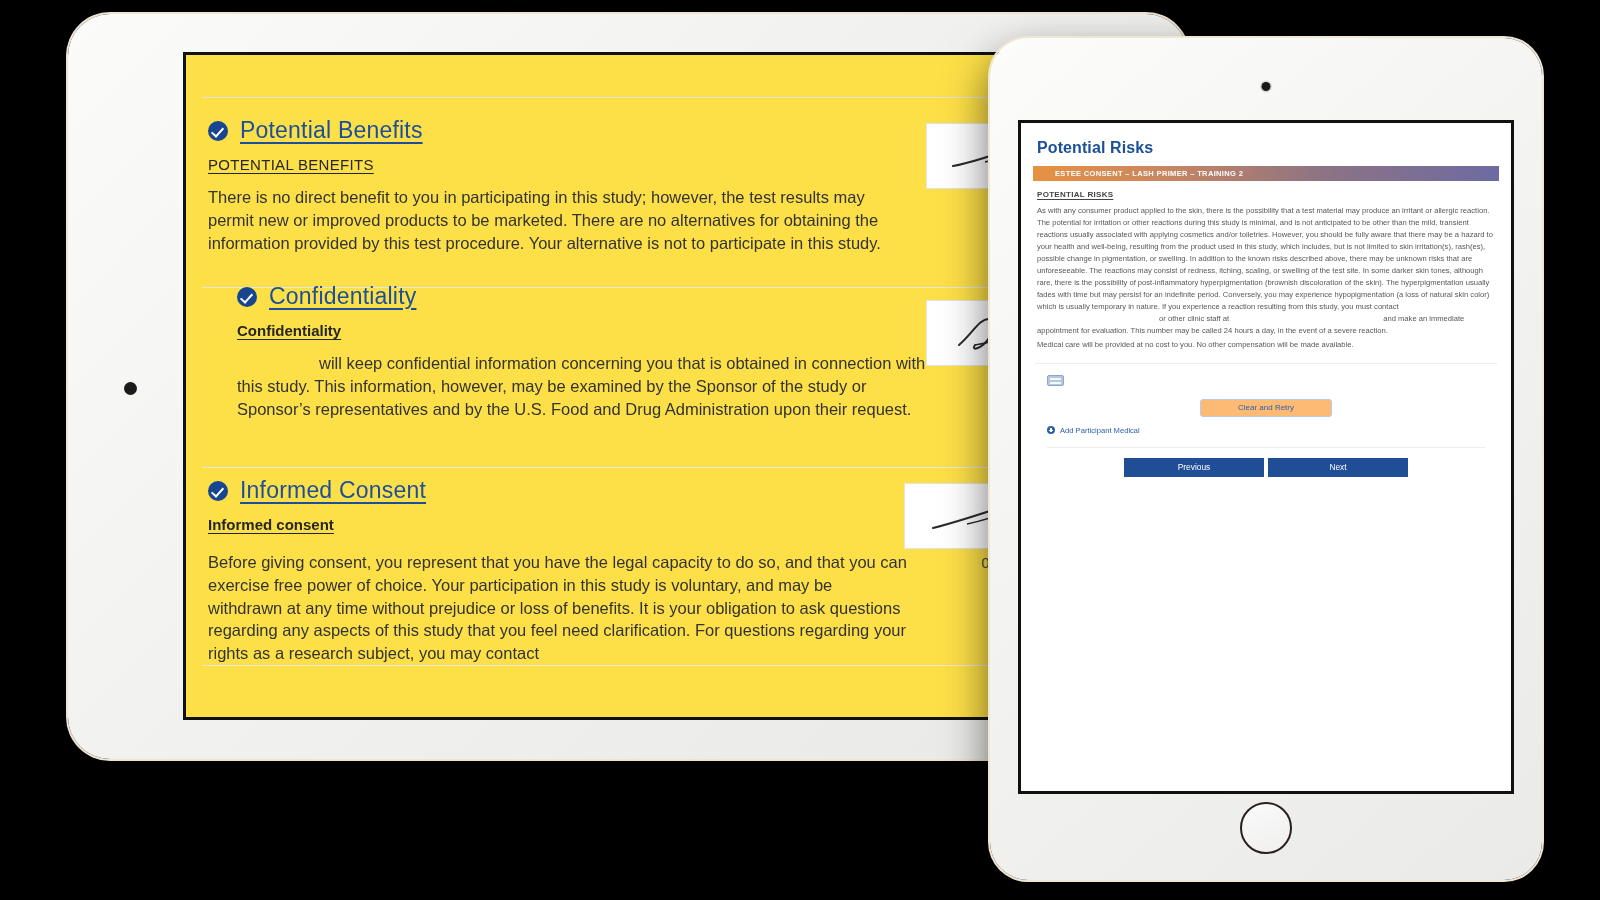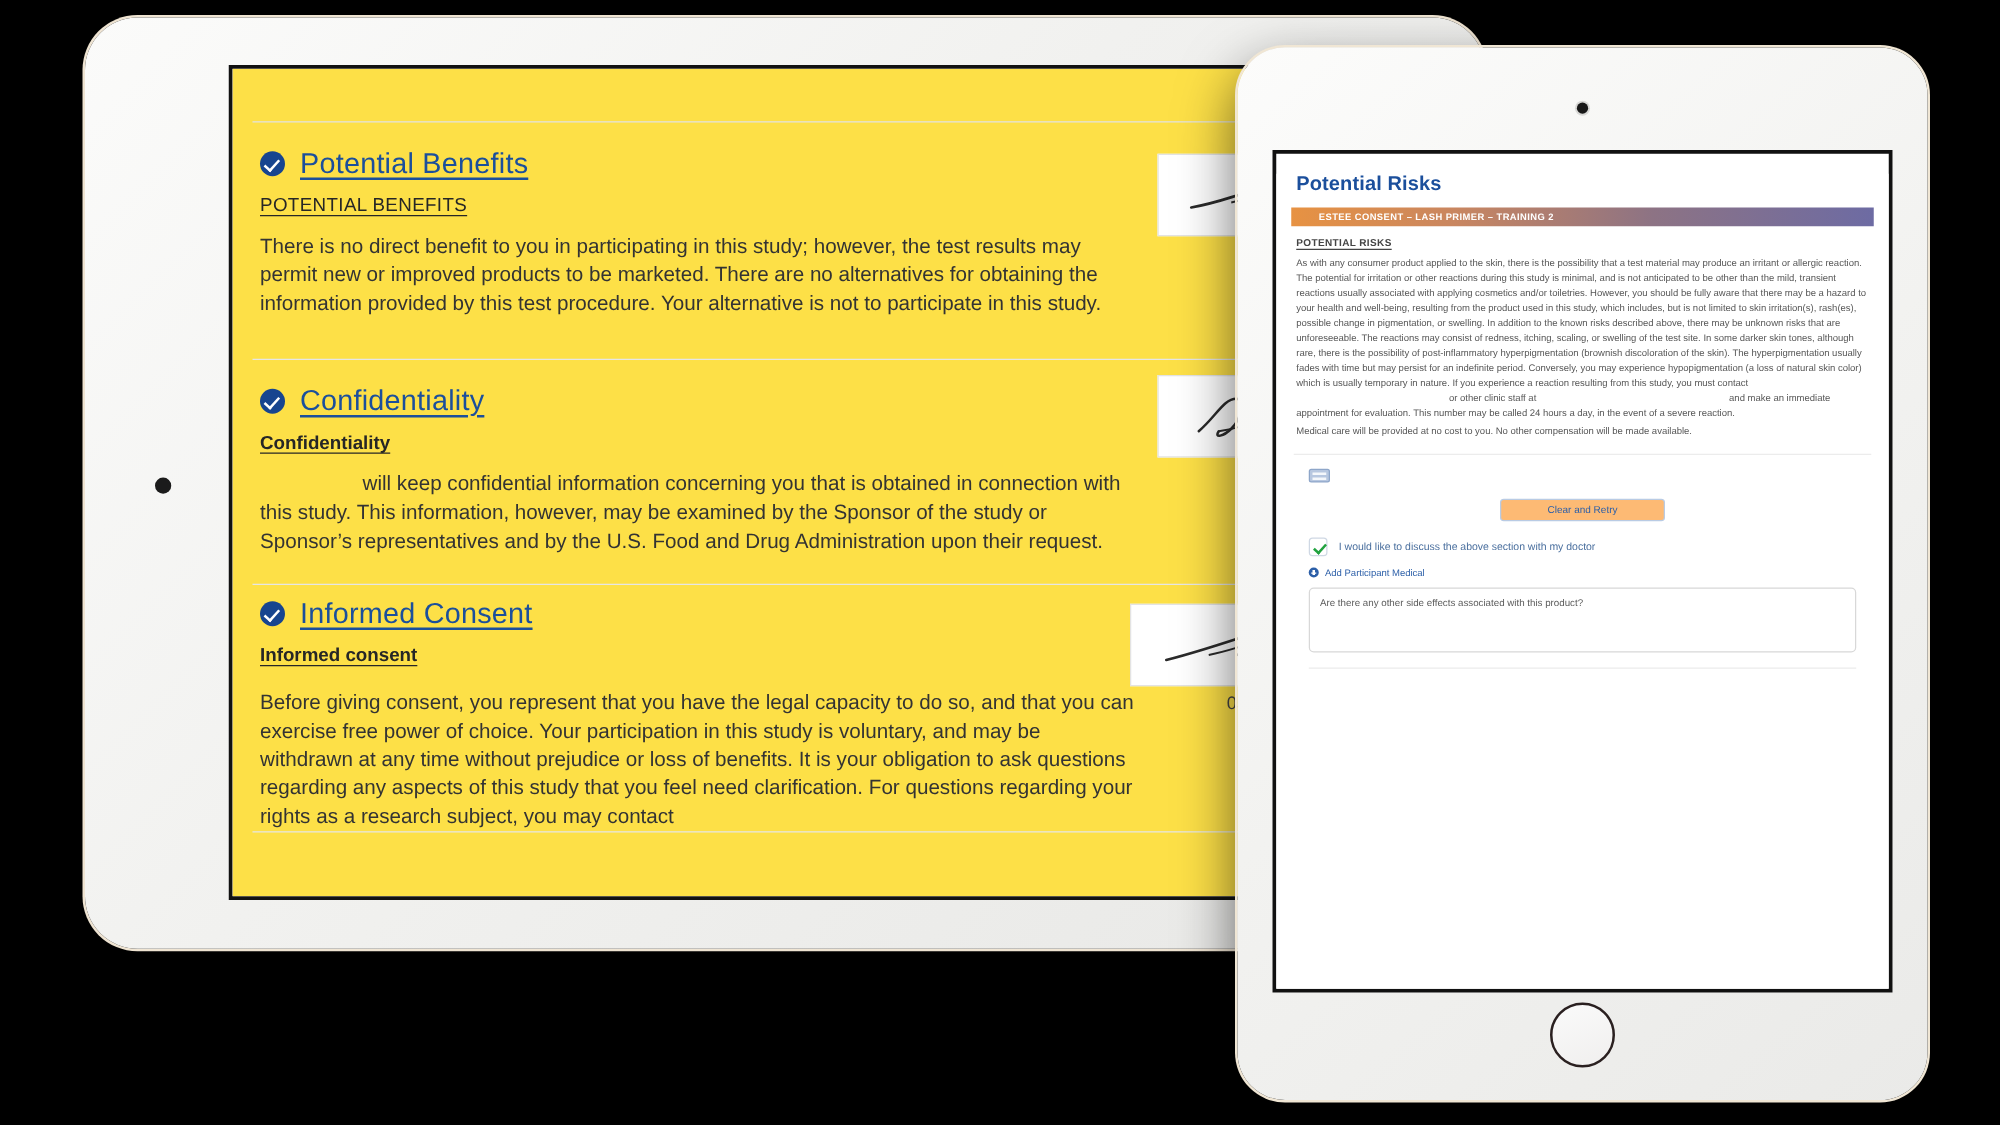--- a/index.html
+++ b/index.html
@@ -227,21 +227,21 @@
             <svg width="120" height="52" viewBox="0 0 120 52">
               <path d="M8 34 C30 30, 52 22, 74 14 C86 10, 96 8, 104 12 C96 20, 80 26, 62 30" fill="none" stroke="#2b2b2b" stroke-width="2.1" stroke-linecap="round"></path>
               <path d="M40 30 C58 26, 78 18, 96 10" fill="none" stroke="#2b2b2b" stroke-width="1.5"></path>
             </svg>
           </div>
           <div class="sigstamp">05/12/</div>
           <div class="sigstamp" style="margin-top:0">10:04:0</div>
         </div>
         <div class="sec-divider" style="top:232px;"></div>
 
-        <div class="sec" style="top:252px;">
+        <div class="sec" style="top:228px;margin-left:29px;">
           <div class="sec-head">
             <div class="check-badge"></div>
             <div class="sec-title">Confidentiality</div>
           </div>
           <div class="sec-sub">Confidentiality</div>
           <div class="sec-body" style="text-indent:82px;">will keep confidential information concerning you that is obtained in connection with this study. This information, however, may be examined by the Sponsor of the study or Sponsor’s representatives and by the U.S. Food and Drug Administration upon their request.</div>
         </div>
         <div class="sigblock" style="left:740px; top:245px;">
           <div class="sigbox">
             <svg width="120" height="52" viewBox="0 0 120 52">
@@ -297,34 +297,33 @@
         <div class="d2-body" style="margin-top:2px;">Medical care will be provided at no cost to you. No other compensation will be made available.</div>
 
         <div class="d2-rule"></div>
 
         <div class="kbd-icon"></div>
 
         <div class="initbox-wrap">
           <button class="clear-btn">Clear and Retry</button>
         </div>
 
-        <div class="cbrow">
-          <div class="cbox"></div>
-          <div class="cblabel">I would like to discuss the above section with my doctor</div>
-        </div>
 
         <div class="addlink">
           <div class="plus-icon"></div>
           <span>Add Participant Medical</span>
         </div>
 
-        <div class="commentbox">Are there any other side effects associated with this product?</div>
 
         <div class="btn-rule"></div>
 
+        <div class="btnrow">
+          <button class="navbtn">Previous</button>
+          <button class="navbtn">Next</button>
+        </div>
 
       </div>
     </div>
 
     <div class="home-ring"></div>
   </div>
 
 </div>
 
 </body></html>

